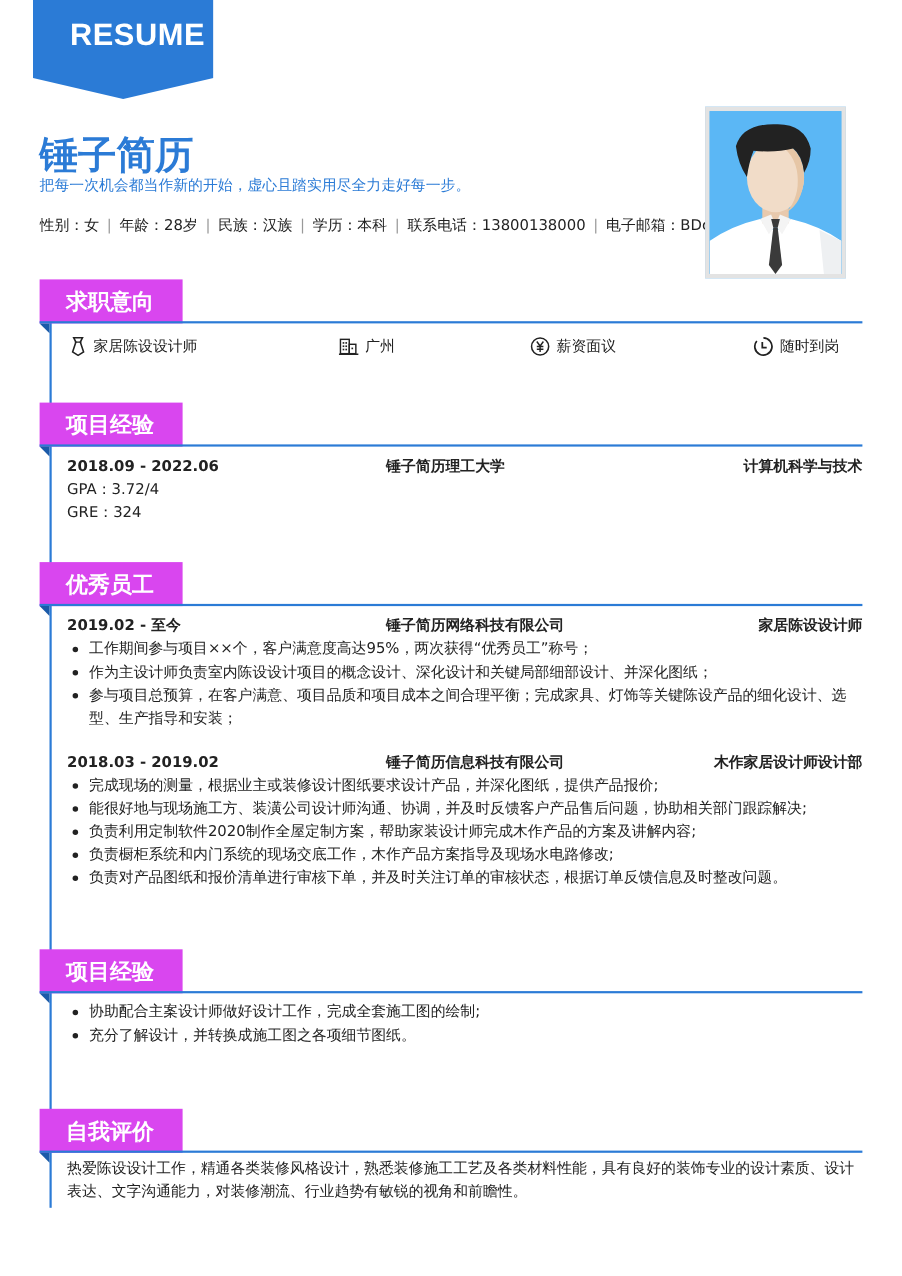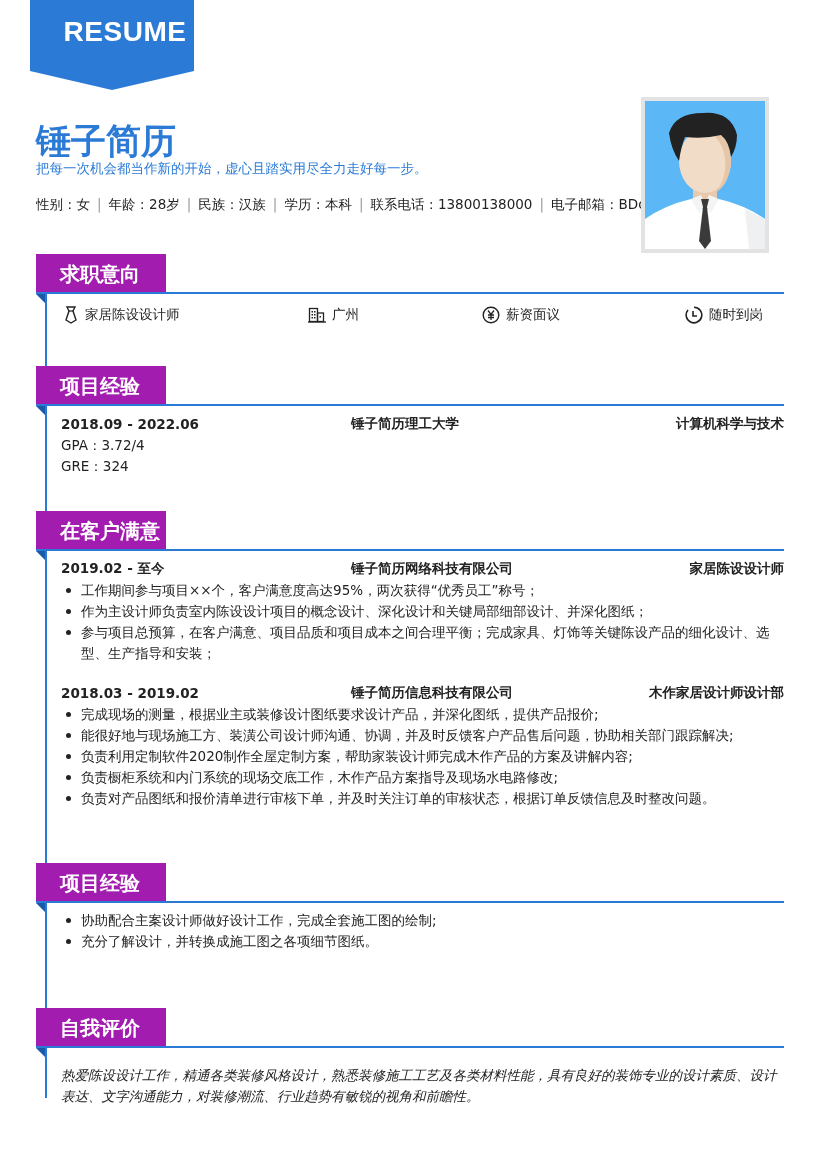--- a/index.html
+++ b/index.html
@@ -32,21 +32,21 @@
     border: 4px solid #e3e3e3; background: #5bb7f5; overflow: hidden;
   }
   .timeline {
     position: absolute; left: 45px; top: 290px; width: 2px; height: 808px; background: #2b7bd6;
   }
   .section { position: absolute; left: 36px; width: 748px; }
   .sec-head {
     position: relative; height: 40px;
   }
   .sec-tab {
-    position: absolute; left: 0; top: 0; width: 130px; height: 40px; background: #a21caf;
+    position: absolute; left: 0; top: 0; width: 130px; height: 40px; background: #d946ef;
     color: #fff; font-weight: bold; font-size: 20px; line-height: 40px; padding-left: 24px;
   }
   .sec-line {
     position: absolute; left: 0; right: 0; top: 38px; height: 2px; background: #2b7bd6;
   }
   .sec-fold {
     position: absolute; left: 0; top: 40px; width: 0; height: 0;
     border-top: 9px solid #1b5aa8; border-left: 9px solid transparent;
   }
   .sec-body { padding-left: 25px; font-size: 13.5px; color: #222; }
@@ -55,21 +55,21 @@
   .row3 { display: flex; justify-content: center; font-weight: bold; font-size: 13.5px; height: 22px; align-items: center; }
   .row3 .c1 { width: 290px; }
   .row3 .c2 { flex: 1; }
   .row3 .c3 { text-align: right; }
   .plain { line-height: 21px; }
   ul.bullets { list-style: none; }
   ul.bullets li { position: relative; padding-left: 20px; line-height: 21px; }
   ul.bullets li::before {
     content: ""; position: absolute; left: 5px; top: 8px; width: 5px; height: 5px; border-radius: 50%; background: #222;
   }
-  .eval { line-height: 21px; padding-top: 17px; font-style: italic; }
+  .eval { line-height: 21px; padding-top: 4px; }
 </style>
 </head>
 <body>
 
 <div class="badge">
   <svg width="164" height="90" viewBox="0 0 164 90">
     <polygon points="0,0 164,0 164,71 82,90 0,71" fill="#2b7bd6"></polygon>
   </svg>
   <div class="badge-text">RESUME</div>
 </div>
@@ -162,21 +162,21 @@
       <span class="c2">锤子简历理工大学</span>
       <span class="c3">计算机科学与技术</span>
     </div>
     <div class="plain">GPA：3.72/4</div>
     <div class="plain">GRE：324</div>
   </div>
 </div>
 
 <div class="section" style="top:511px;">
   <div class="sec-head">
-    <div class="sec-tab">在客户满意</div>
+    <div class="sec-tab">优秀员工</div>
     <div class="sec-line"></div>
     <div class="sec-fold"></div>
   </div>
   <div class="sec-body" style="padding-top:7px;">
     <div class="row3">
       <span class="c1">2019.02 - 至今</span>
       <span class="c2">锤子简历网络科技有限公司</span>
       <span class="c3">家居陈设设计师</span>
     </div>
     <ul class="bullets">

